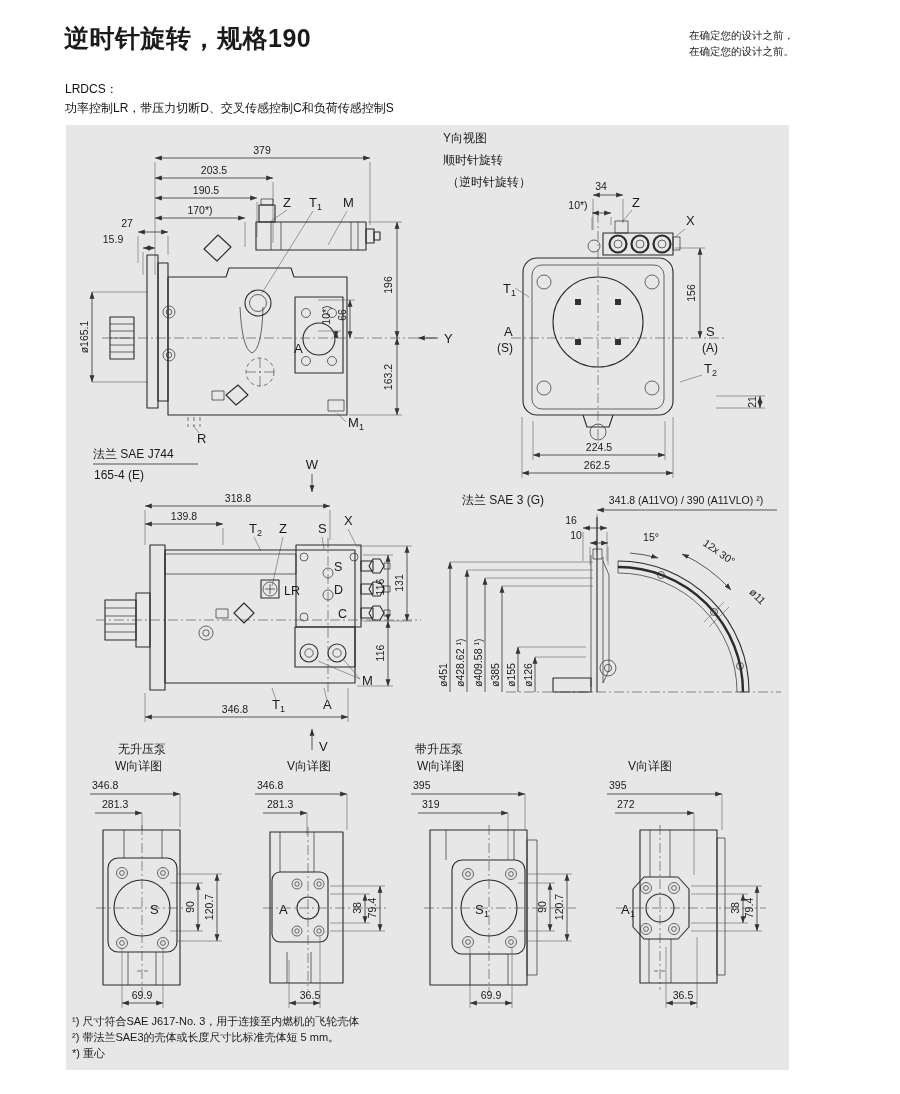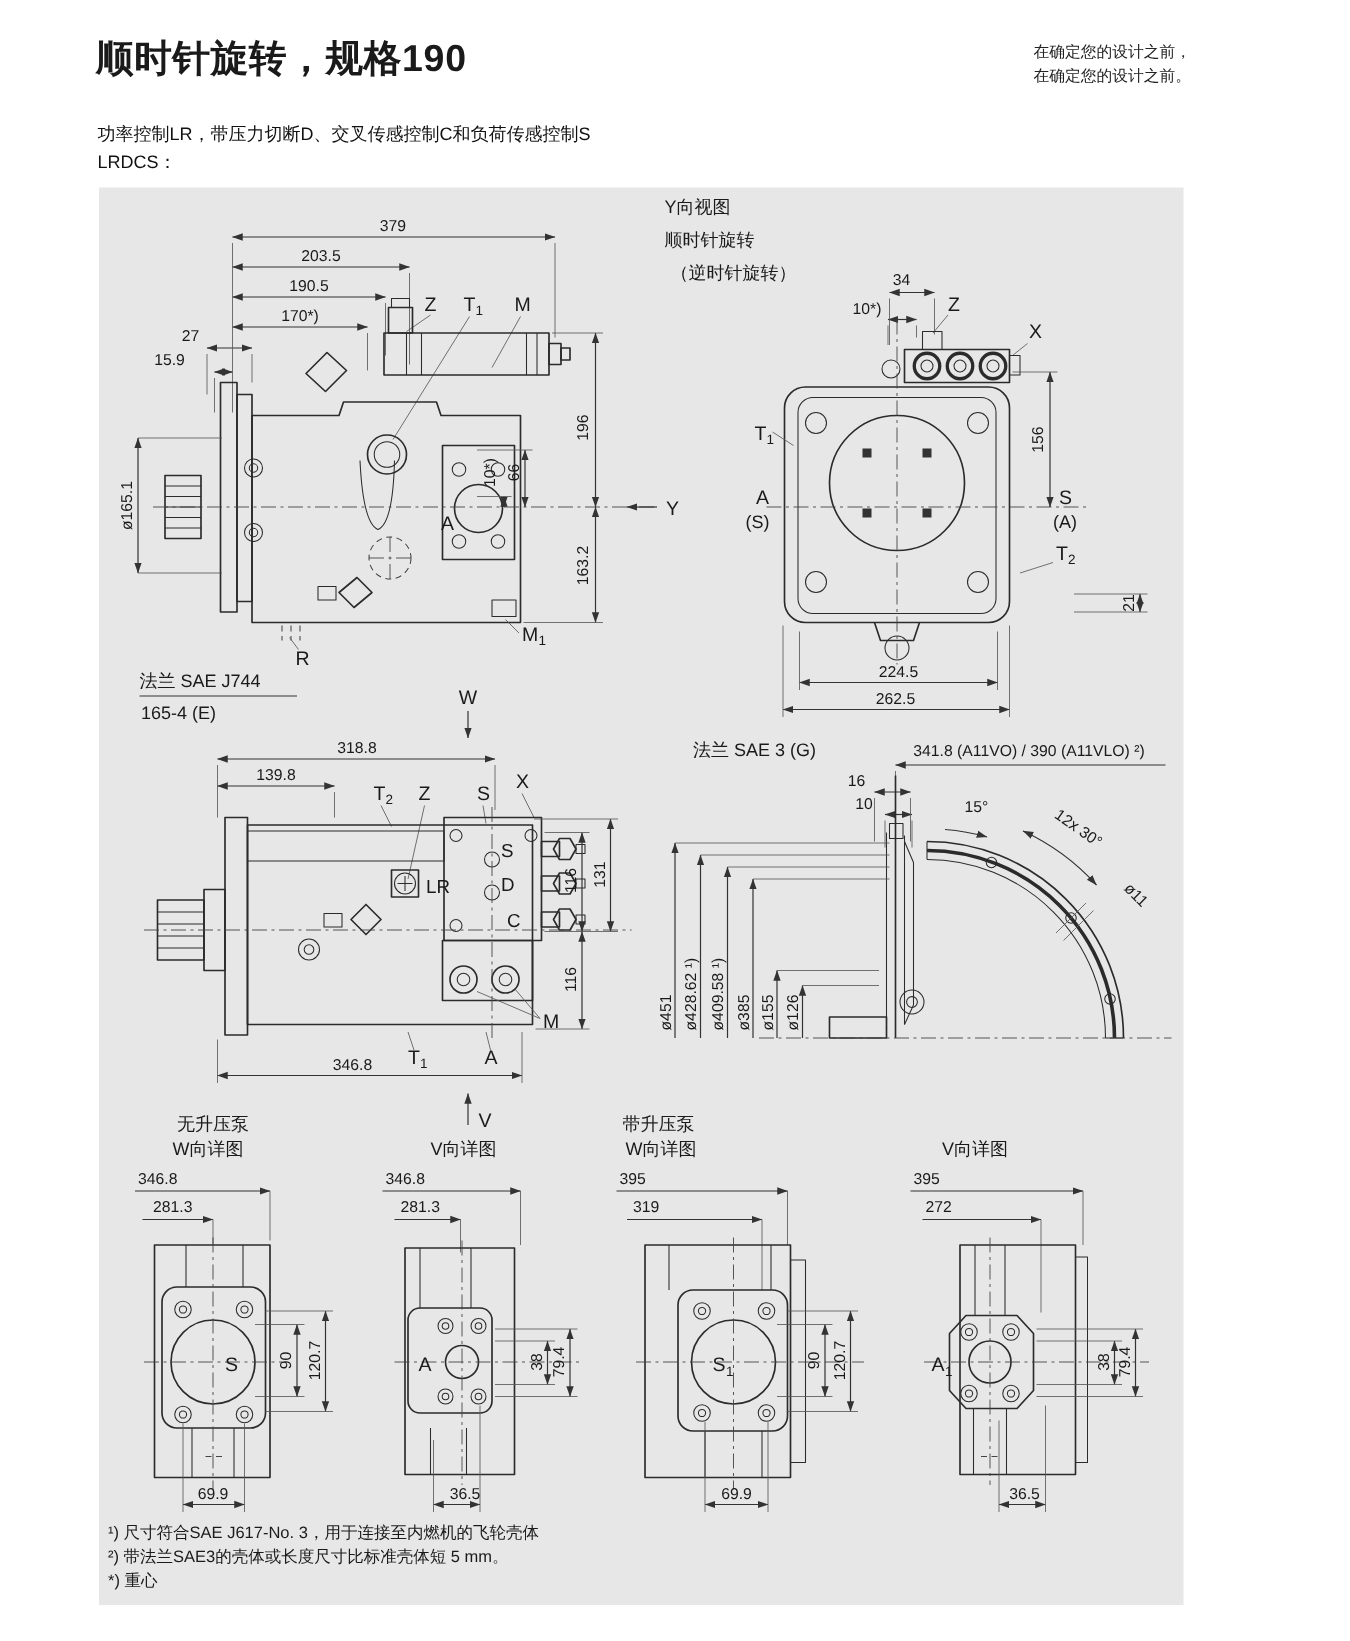--- a/index.html
+++ b/index.html
@@ -21,28 +21,28 @@
   .ps{font-size:9px;}
   .p2{font-size:12.5px;}
   .cn{font-size:12px;}
   .mid{text-anchor:middle;}
   .fn{font-size:11px;}
 </style>
 </head>
 <body>
 
 <div class="page">
-  <div class="title">顺时针旋转，规格190</div>
+  <div class="title">逆时针旋转，规格190</div>
   <div class="notice">
     <div>在确定您的设计之前，</div>
     <div>在确定您的设计之前。</div>
   </div>
   <div class="model">
+    <div>LRDCS：</div>
     <div>功率控制LR，带压力切断D、交叉传感控制C和负荷传感控制S</div>
-    <div>LRDCS：</div>
   </div>
 
   <div class="panel">
   <svg width="723" height="945" viewBox="0 0 723 945">
     <defs>
       <marker id="ma" viewBox="0 0 10 10" refX="9.5" refY="5" markerWidth="9" markerHeight="9" orient="auto-start-reverse">
         <path d="M0 1.6 L9.8 5 L0 8.4 z" fill="#333"></path>
       </marker>
     </defs>
 

